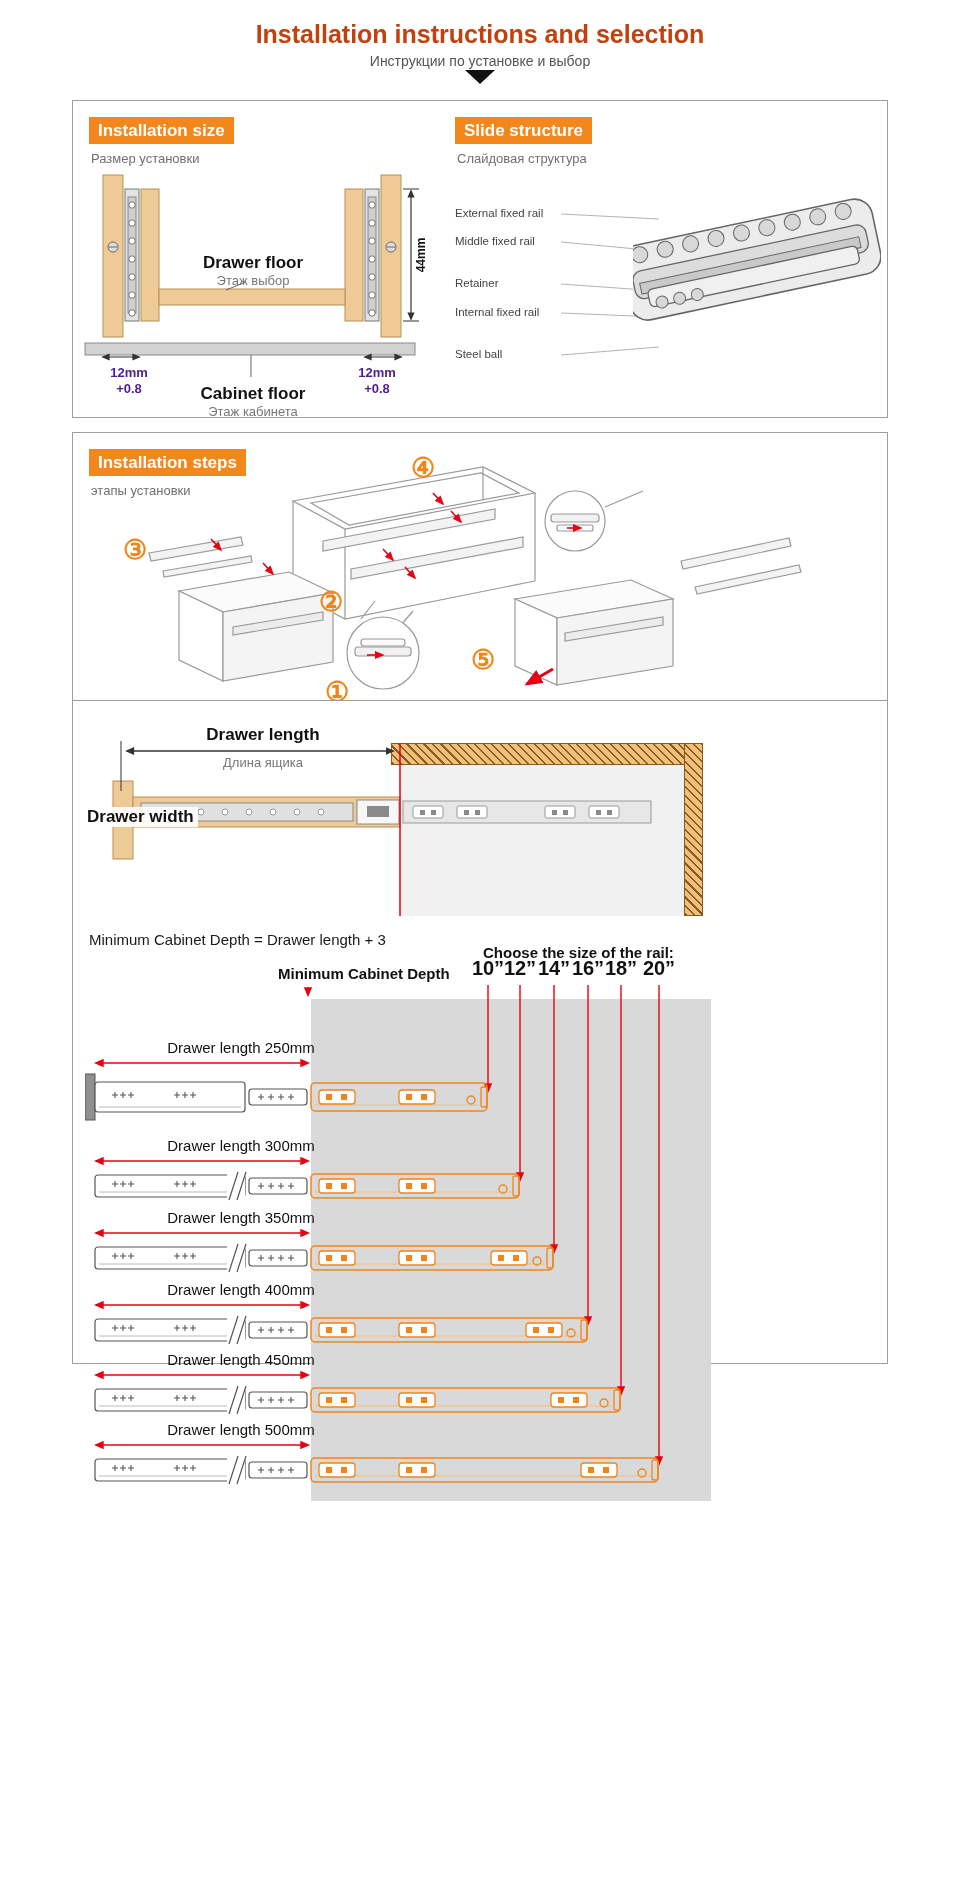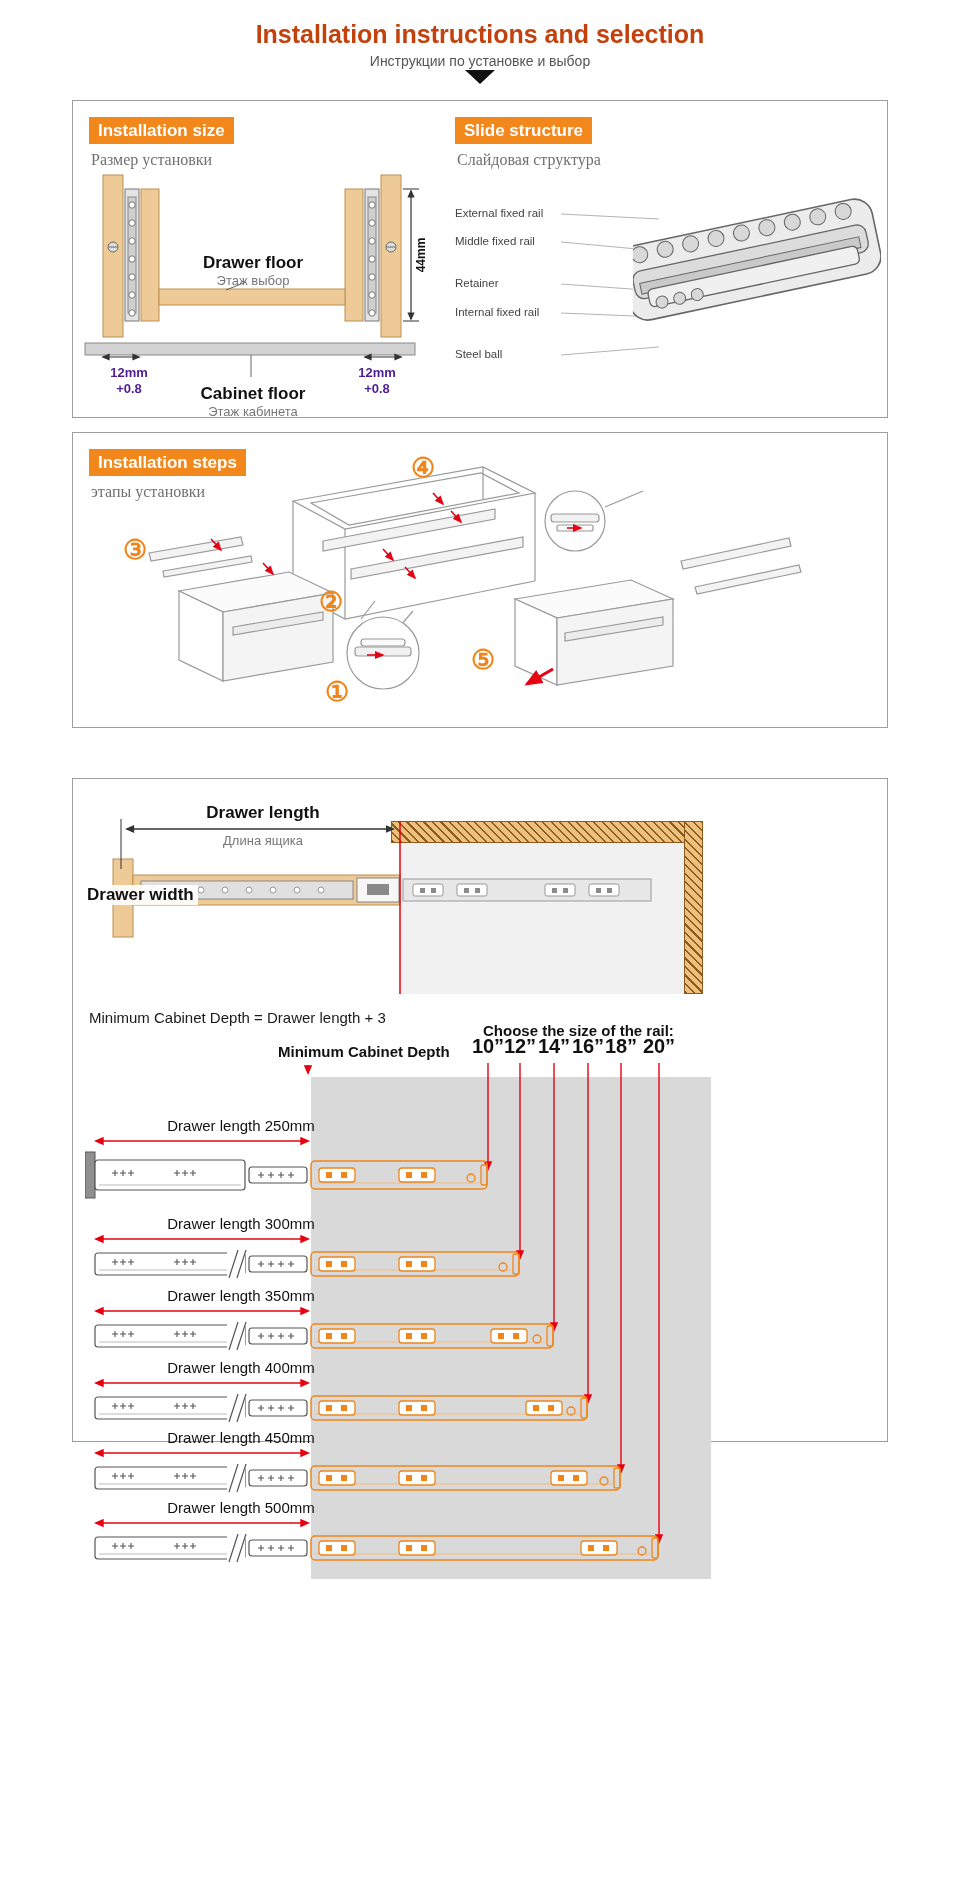--- a/index.html
+++ b/index.html
@@ -9,21 +9,21 @@
     font-family:"Liberation Sans", sans-serif; color:#111; overflow:hidden;
   }
   .abs { position:absolute; }
   .panel { position:absolute; left:72px; width:816px; border:1px solid #9e9e9e; background:#fff; }
   .page-title { top:20px; left:0; width:960px; text-align:center; font-size:25px; font-weight:700; color:#c2410c; }
   .page-sub   { top:53px; left:0; width:960px; text-align:center; font-size:14px; color:#555; }
   .tri { top:70px; left:465px; width:0; height:0;
          border-left:15px solid transparent; border-right:15px solid transparent; border-top:14px solid #111; }
   .badge { position:absolute; background:#f2871c; color:#fff; font-weight:700; font-size:17px;
            padding:3px 9px; line-height:1.25; white-space:nowrap; }
-  .badge-sub { position:absolute; color:#707070; font-size:16px; white-space:nowrap;font-family:Liberation Serif, serif; }
+  .badge-sub { position:absolute; color:#707070; font-size:13px; white-space:nowrap; }
   .b17 { position:absolute; font-weight:700; font-size:17px; color:#111; text-align:center; }
   .ru13 { position:absolute; font-size:13px; color:#777; text-align:center; }
   .dim13 { position:absolute; font-size:13px; font-weight:700; color:#4c1d95; text-align:center; line-height:1.25; }
   .struct-label { position:absolute; font-size:11.5px; color:#444; white-space:nowrap; }
   .step-num { position:absolute; font-size:27px; font-weight:700; color:#f08519; line-height:1; }
   .formula { position:absolute; font-size:15px; color:#1a1a1a; white-space:nowrap; }
   .choose  { position:absolute; font-size:15px; font-weight:700; color:#111; white-space:nowrap; }
   .mcd     { position:absolute; font-size:15px; font-weight:700; color:#111; white-space:nowrap; }
   .size { position:absolute; top:256px; width:36px; text-align:center; font-size:20px; font-weight:700; color:#111; }
   .row-label { position:absolute; left:58px; width:220px; text-align:center; font-size:15px; color:#111; }
@@ -220,21 +220,21 @@
       </g>
     </svg>
 
     <span class="step-num" style="left:252px;top:246px;">①</span>
     <span class="step-num" style="left:246px;top:156px;">②</span>
     <span class="step-num" style="left:50px;top:104px;">③</span>
     <span class="step-num" style="left:338px;top:22px;">④</span>
     <span class="step-num" style="left:398px;top:214px;">⑤</span>
   </section>
 
-  <section class="panel" style="top:778px;height:664px;">
+  <section class="panel" style="top:700px;height:664px;">
 
     <div class="hatch" style="left:318px;top:42px;width:312px;height:22px;"></div>
     <div class="hatch" style="left:611px;top:42px;width:19px;height:173px;"></div>
 
     <svg class="abs" style="left:0;top:20px;" width="814" height="235" viewBox="0 0 814 235">
       <defs>
         <marker id="b3e" markerWidth="8" markerHeight="8" refX="5.5" refY="3" orient="auto">
             <path d="M0,0L7,3L0,6z" fill="#333"></path>
           </marker>
         <marker id="b3s" markerWidth="8" markerHeight="8" refX="1.5" refY="3" orient="auto">

